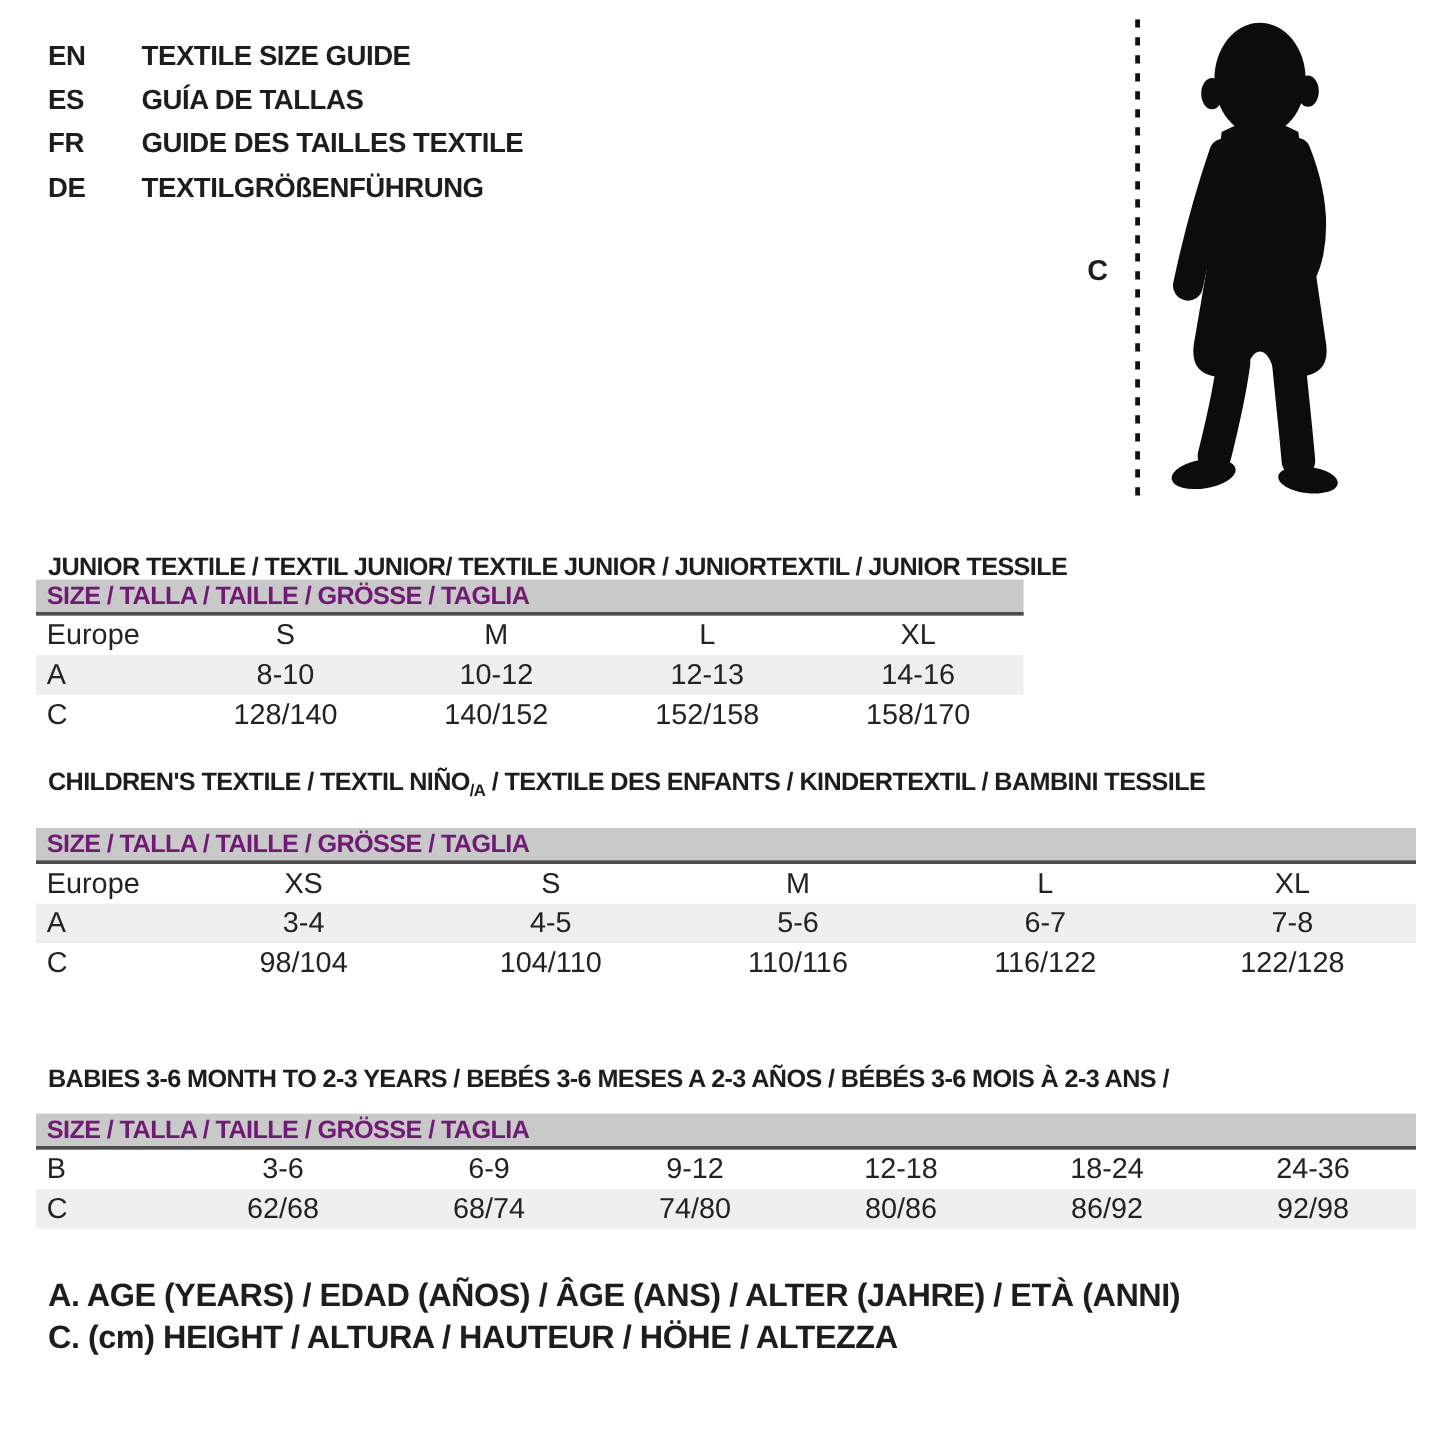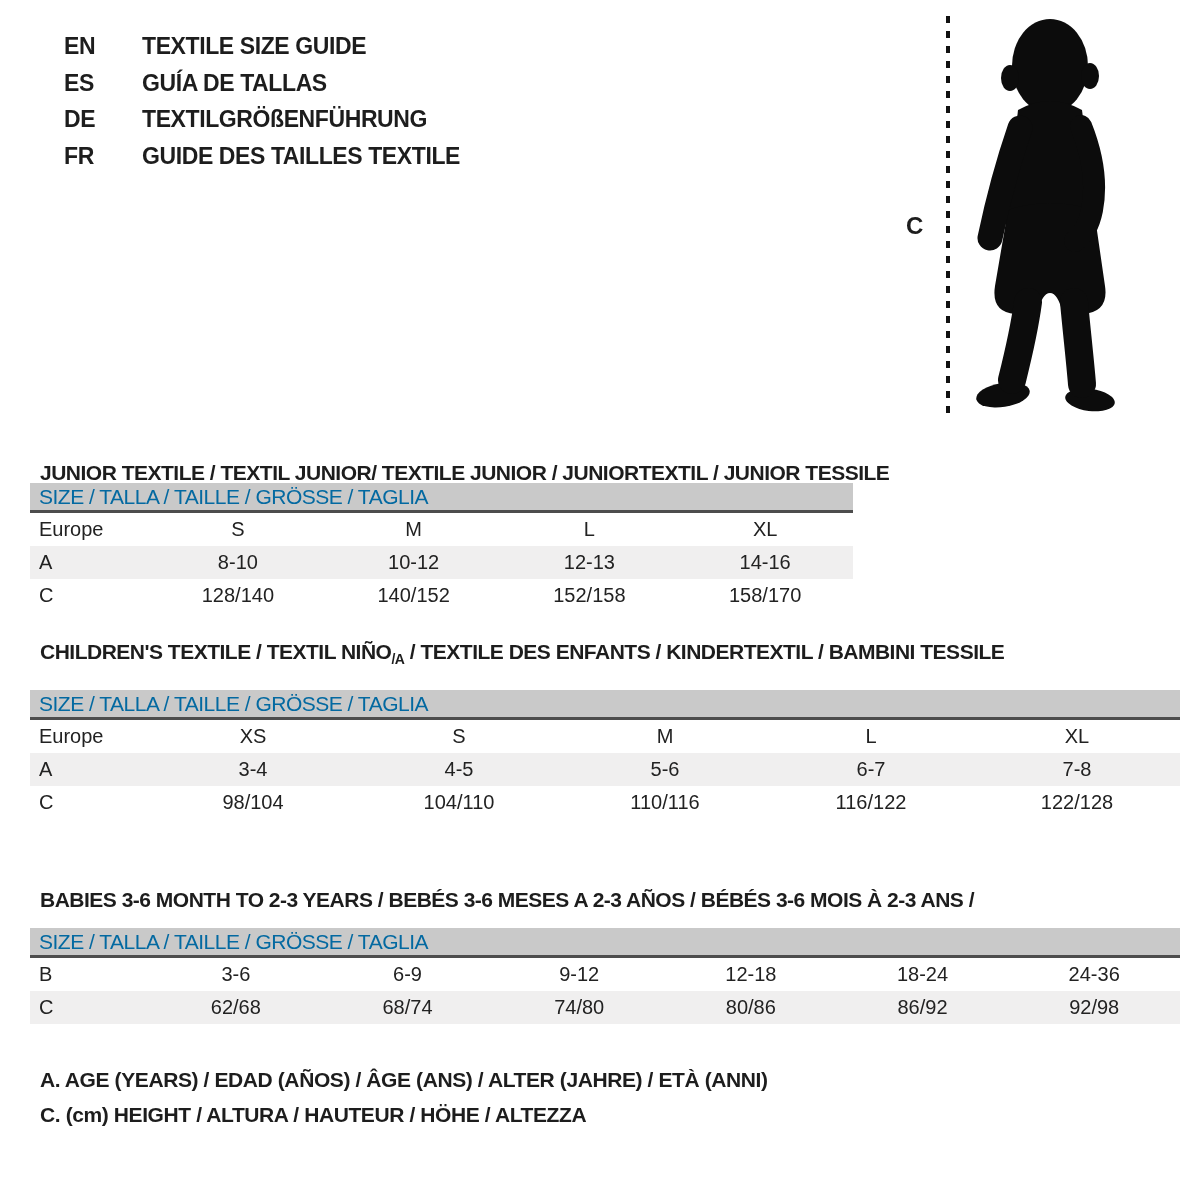--- a/index.html
+++ b/index.html
@@ -1,64 +1,64 @@
 <!DOCTYPE html>
 <html><head>
 <meta charset="utf-8">
 <style>
   html,body{margin:0;padding:0;background:#ffffff;}
   .canvas{
     position:relative;width:1200px;height:1200px;background:#ffffff;overflow:hidden;
     font-family:"Liberation Sans", sans-serif;color:#1d1d1d;
   }
   
-  .langs{position:absolute;left:40px;top:28px;margin-left:24px;}
+  .langs{position:absolute;left:40px;top:28px;}
   .lang-row{display:flex;line-height:36.5px;font-size:23px;font-weight:700;letter-spacing:-0.4px;}
   .lang-code{width:78px;flex:none;}
   
   .c-label{position:absolute;left:906px;top:212px;font-size:24px;font-weight:700;}
   .dash-svg{position:absolute;left:944px;top:16px;}
   .kid-svg{position:absolute;left:962px;top:14px;}
   
   .sec-title{position:absolute;left:40px;font-size:21px;font-weight:700;letter-spacing:-0.5px;white-space:nowrap;}
   .sec-title .sub{font-size:14px;vertical-align:-5px;}
   .two-line{line-height:35.5px;margin-top:34px;}
   
   .tbl{position:absolute;}
   .hdr{height:30px;background:#c9c9c9;border-bottom:3px solid #4d4d4d;display:flex;align-items:center;
-       padding-left:9px;box-sizing:border-box;font-size:21px;font-weight:400;color:#0369a1;letter-spacing:-0.5px;}
-  .row{display:flex;height:33px;align-items:center;font-size:20px;font-weight:400;color:#222;}
+       padding-left:9px;box-sizing:border-box;font-size:21px;font-weight:700;color:#701a75;letter-spacing:-0.5px;}
+  .row{display:flex;height:33px;align-items:center;font-size:24px;font-weight:400;color:#222;}
   .row.alt{background:#f0efef;}
   .lbl{width:120px;flex:none;padding-left:9px;box-sizing:border-box;}
   .cell{flex:1;text-align:center;}
   
   .legend{position:absolute;left:40px;top:1062px;}
-  .legend-line{font-size:21px;font-weight:700;line-height:35px;letter-spacing:-0.4px;white-space:nowrap;}
+  .legend-line{font-size:27px;font-weight:700;line-height:35px;letter-spacing:-0.4px;white-space:nowrap;}
 </style>
 </head>
 <body>
 
 <div class="canvas">
 
   <div class="langs">
     <div class="lang-row">
       <span class="lang-code">EN</span>
       <span class="lang-label">TEXTILE SIZE GUIDE</span>
     </div>
     <div class="lang-row">
       <span class="lang-code">ES</span>
       <span class="lang-label">GUÍA DE TALLAS</span>
     </div>
     <div class="lang-row">
+      <span class="lang-code">FR</span>
+      <span class="lang-label">GUIDE DES TAILLES TEXTILE</span>
+    </div>
+    <div class="lang-row">
       <span class="lang-code">DE</span>
       <span class="lang-label">TEXTILGRÖßENFÜHRUNG</span>
-    </div>
-    <div class="lang-row">
-      <span class="lang-code">FR</span>
-      <span class="lang-label">GUIDE DES TAILLES TEXTILE</span>
     </div>
   </div>
 
   <span class="c-label">C</span>
   <svg class="dash-svg" width="8" height="404" viewBox="0 0 8 404">
     <line x1="4" y1="0" x2="4" y2="404" stroke="#111111" stroke-width="4" stroke-dasharray="7 8"></line>
   </svg>
   <svg class="kid-svg" width="178" height="405" viewBox="0 0 178 405">
     <g fill="#0c0c0c" stroke="none">
       <ellipse cx="88" cy="52" rx="38" ry="47"></ellipse>

